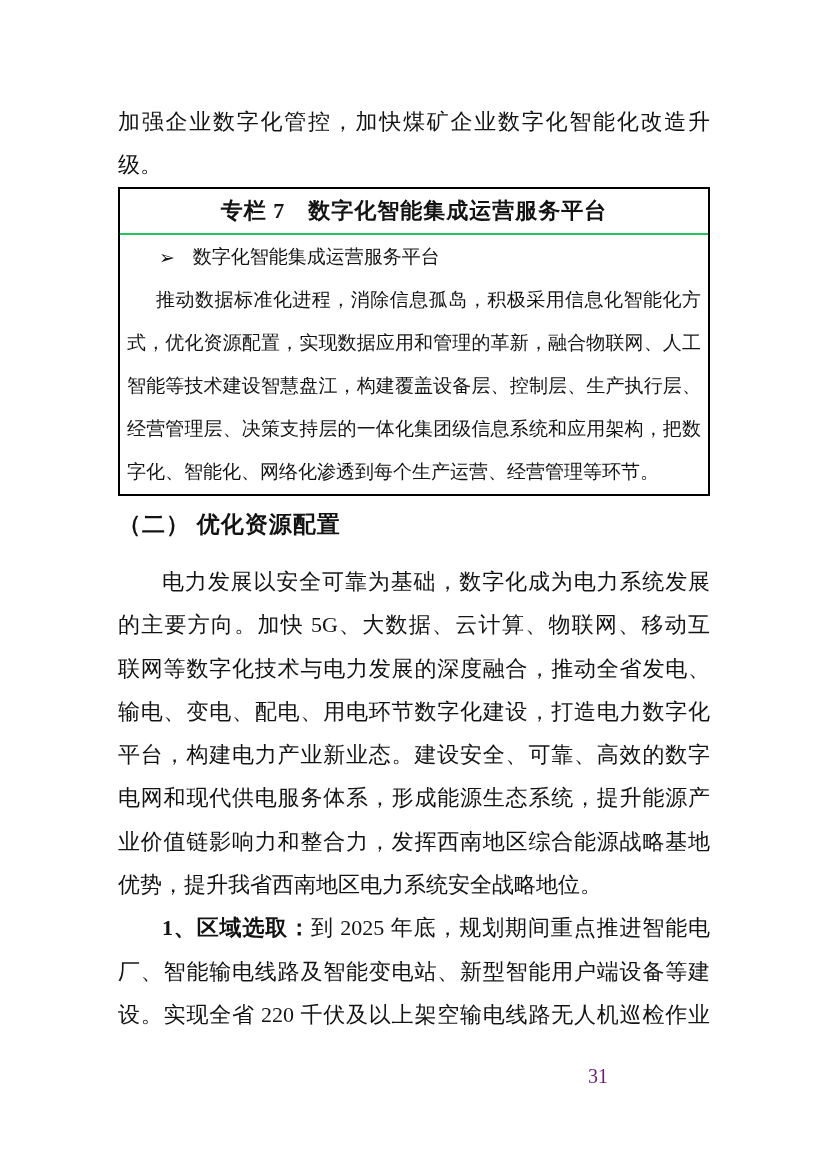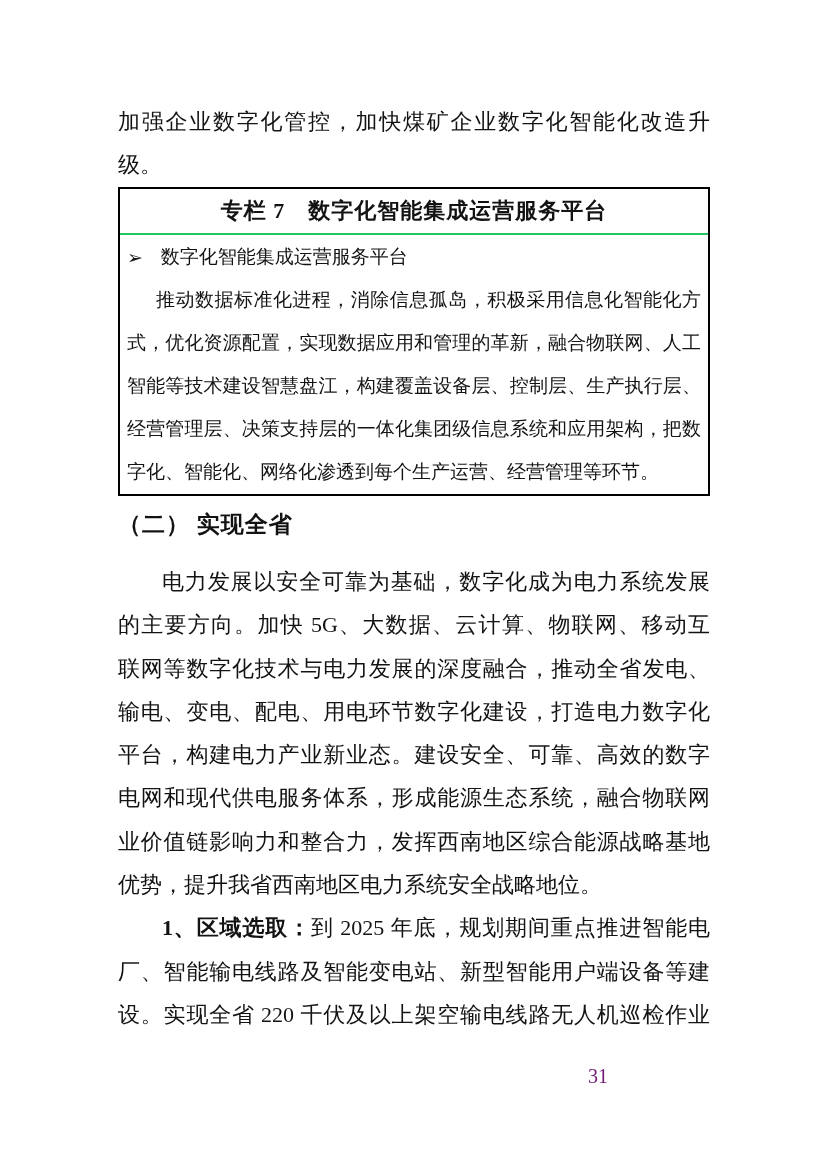--- a/index.html
+++ b/index.html
@@ -57,21 +57,21 @@
     font-weight: bold;
     font-size: 22px;
     letter-spacing: 1px;
     border-bottom: 2px solid #22c55e;
   }
   .callout-body {
     padding: 0 7px 1px 7px;
     font-size: 19px;
     line-height: 43px;
   }
-  .bullet-line { display: block; }
+  .bullet-line { display: block; margin-left: 32px; }
   .bullet-marker {
     display: inline-block;
     margin-right: 13px;
     font-size: 19px;
     transform: translateY(1px);
   }
 
   .section-heading {
     margin: 13px 0 0 0;
     font-size: 23px;
@@ -110,29 +110,29 @@
           <span>数字化智能集成运营服务平台</span>
         </span>
         <span class="line stretch indent-box">推动数据标准化进程，消除信息孤岛，积极采用信息化智能化方</span>
         <span class="line stretch">式，优化资源配置，实现数据应用和管理的革新，融合物联网、人工</span>
         <span class="line stretch">智能等技术建设智慧盘江，构建覆盖设备层、控制层、生产执行层、</span>
         <span class="line stretch">经营管理层、决策支持层的一体化集团级信息系统和应用架构，把数</span>
         <span class="line">字化、智能化、网络化渗透到每个生产运营、经营管理等环节。</span>
       </div>
     </div>
 
-    <h3 class="section-heading">（二） 实现全省</h3>
+    <h3 class="section-heading">（二） 优化资源配置</h3>
 
     <div class="para para-power">
       <span class="line stretch indent">电力发展以安全可靠为基础，数字化成为电力系统发展</span>
       <span class="line stretch">的主要方向。加快 5G、大数据、云计算、物联网、移动互</span>
       <span class="line stretch">联网等数字化技术与电力发展的深度融合，推动全省发电、</span>
       <span class="line stretch">输电、变电、配电、用电环节数字化建设，打造电力数字化</span>
       <span class="line stretch">平台，构建电力产业新业态。建设安全、可靠、高效的数字</span>
-      <span class="line stretch">电网和现代供电服务体系，形成能源生态系统，融合物联网</span>
+      <span class="line stretch">电网和现代供电服务体系，形成能源生态系统，提升能源产</span>
       <span class="line stretch">业价值链影响力和整合力，发挥西南地区综合能源战略基地</span>
       <span class="line">优势，提升我省西南地区电力系统安全战略地位。</span>
     </div>
 
     <div class="para">
       <span class="line stretch indent">
         <span class="bold-lead">1、区域选取：</span><span>到 2025 年底，规划期间重点推进智能电</span>
       </span>
       <span class="line stretch">厂、智能输电线路及智能变电站、新型智能用户端设备等建</span>
       <span class="line stretch">设。实现全省 220 千伏及以上架空输电线路无人机巡检作业</span>

